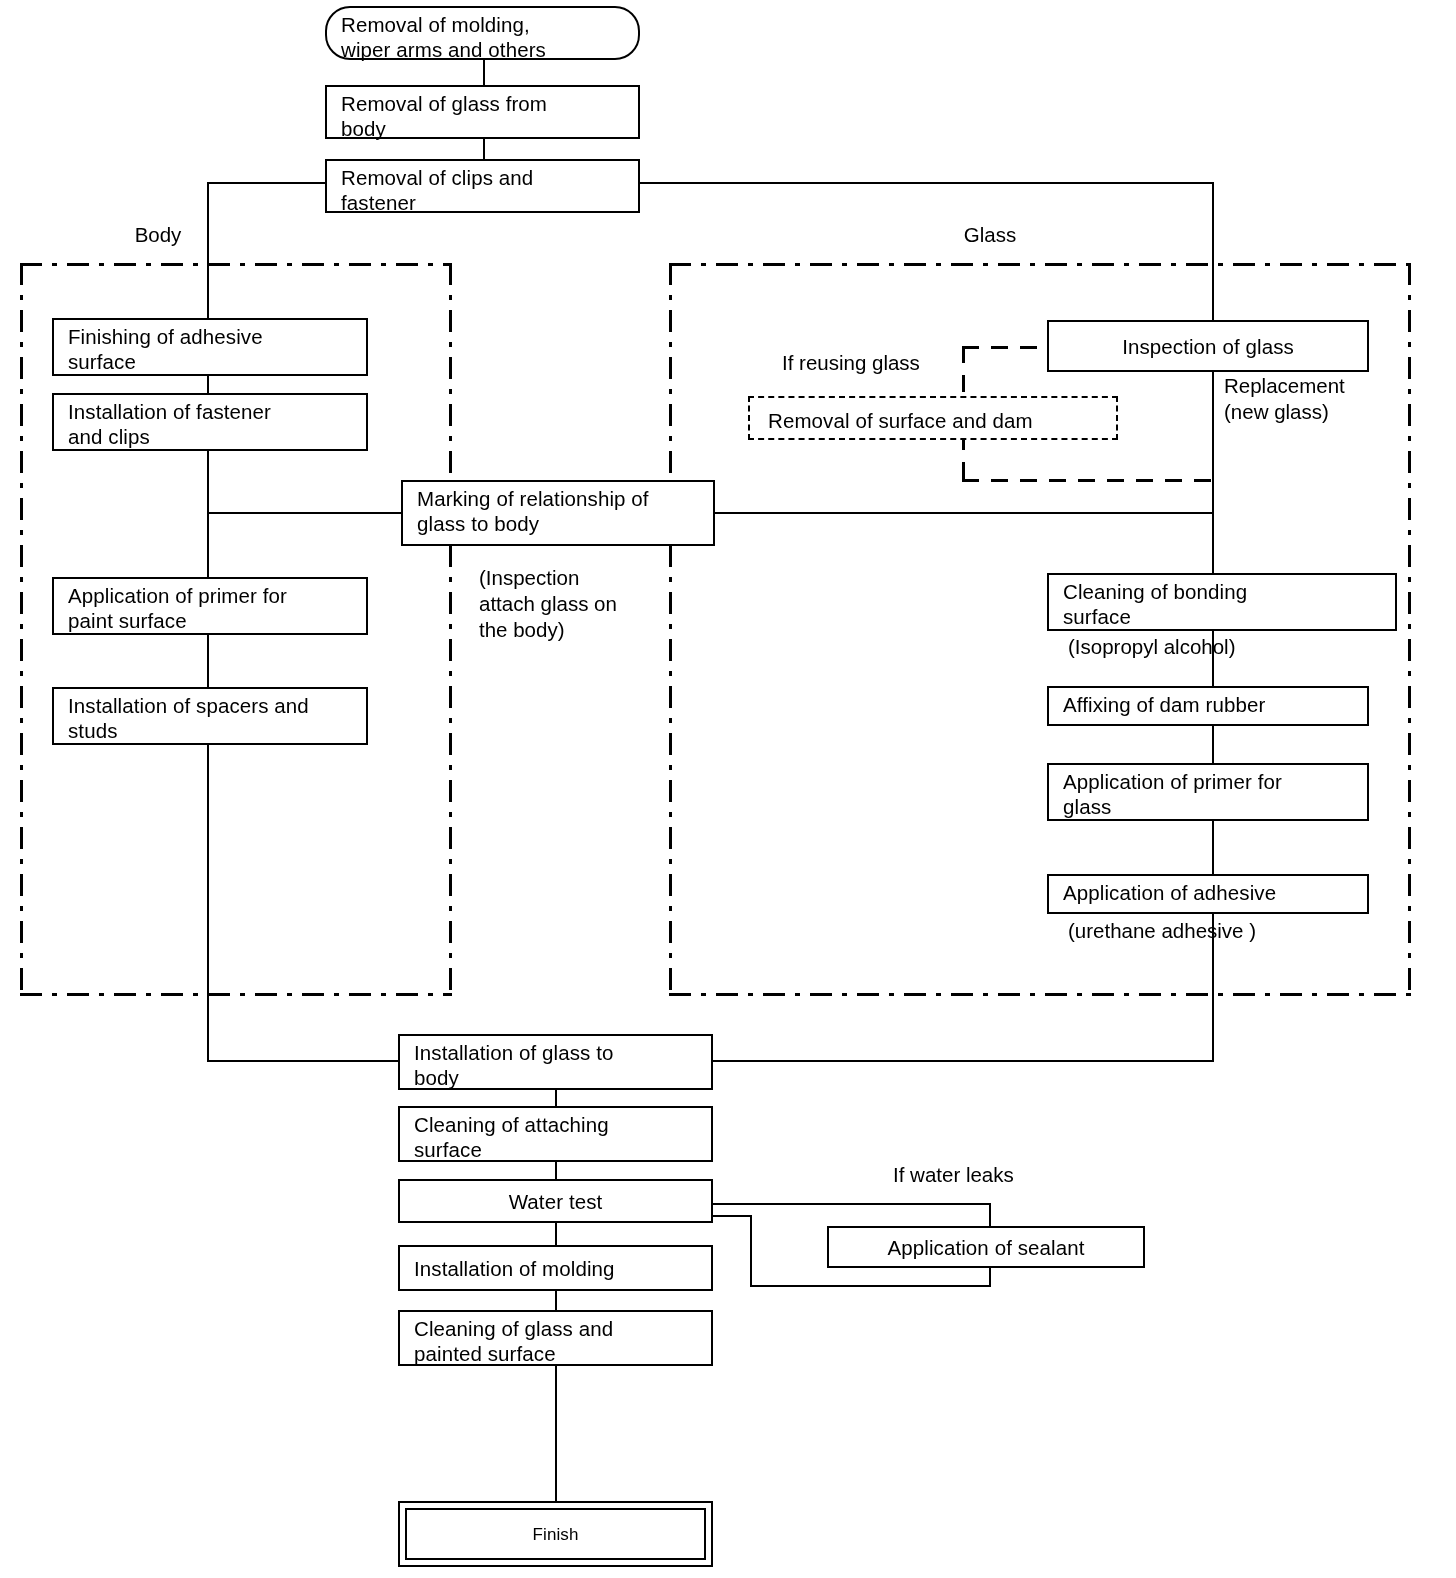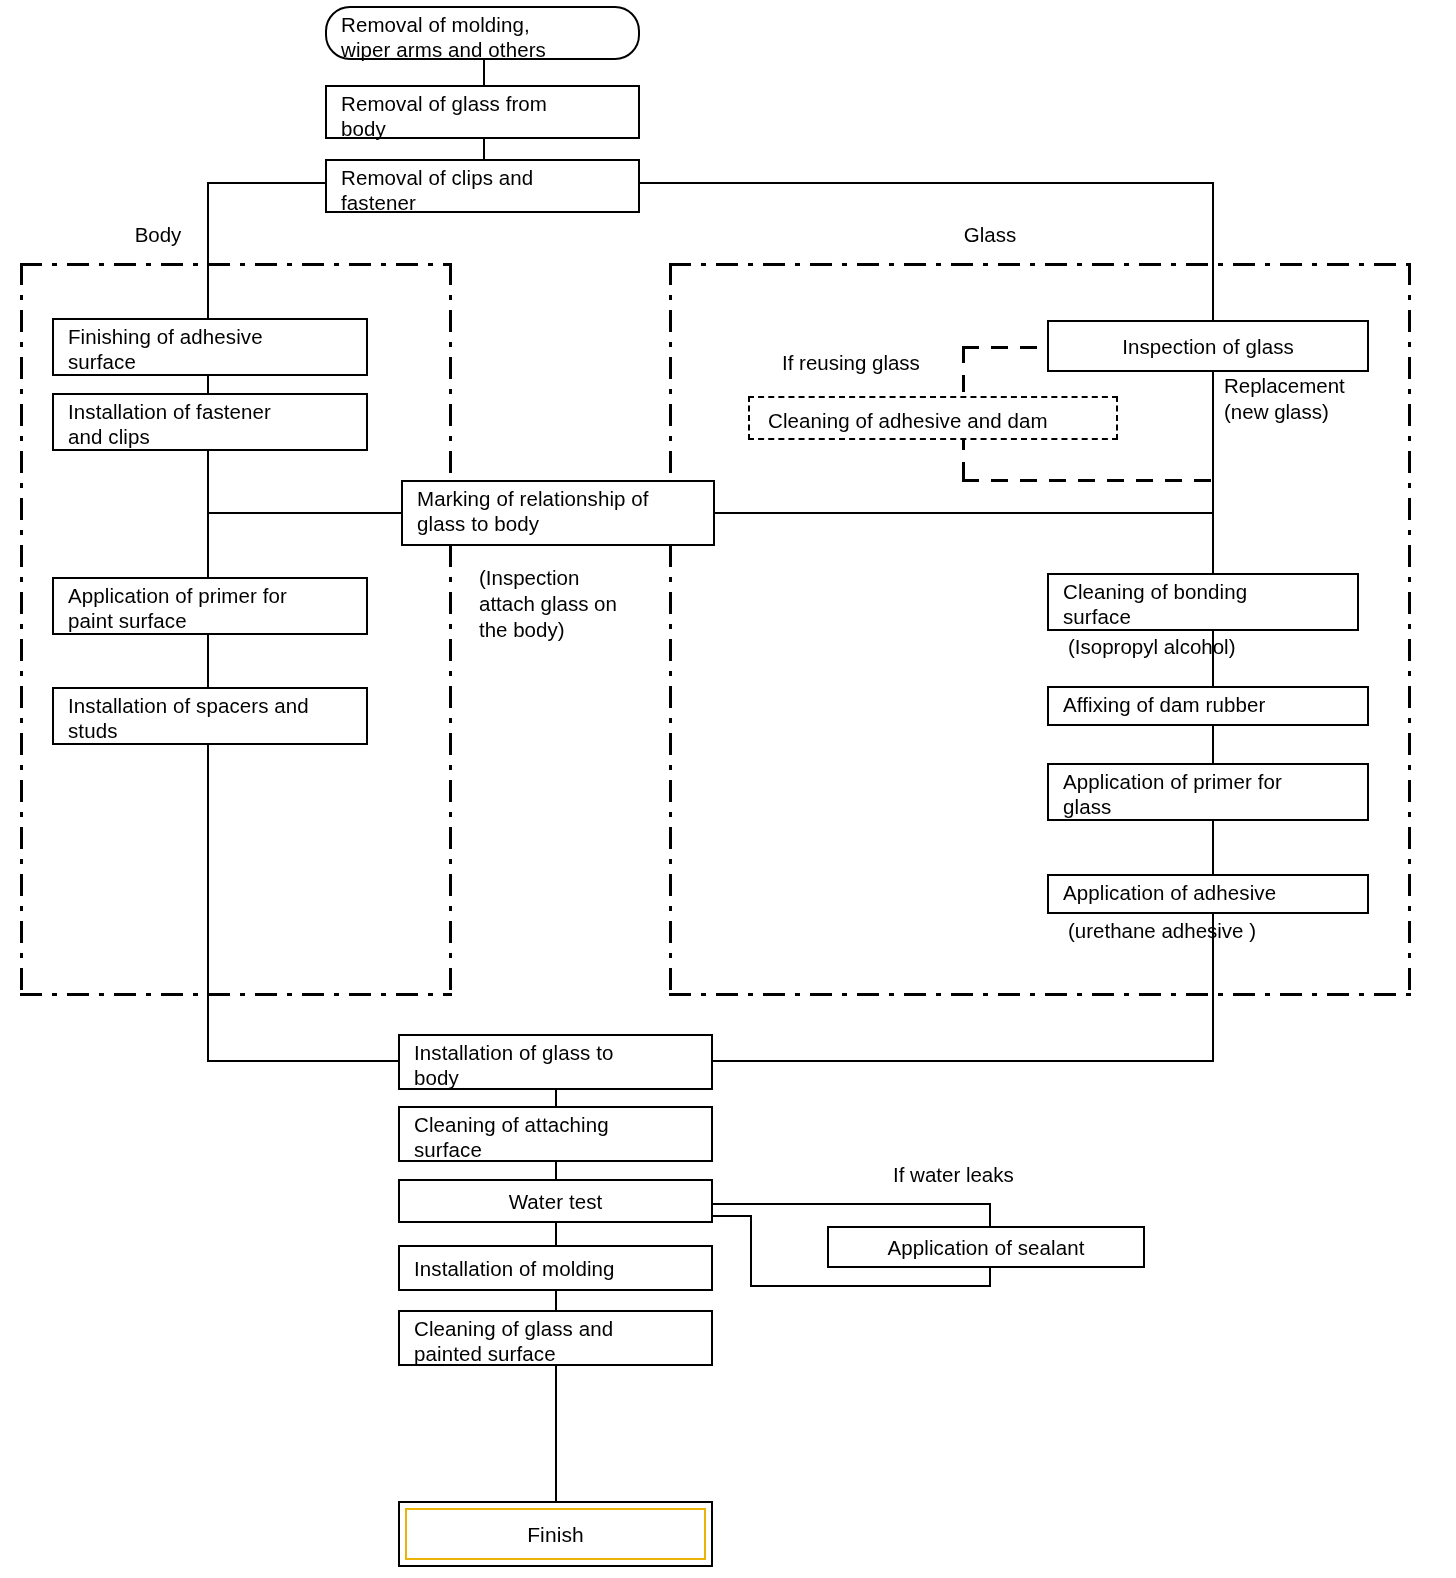--- a/index.html
+++ b/index.html
@@ -38,25 +38,25 @@
     text-align:center;
   }
   
   .box.terminator{
     border:2px solid #000;
     padding:5px;
     display:flex;
   }
   .box.terminator > .inner{
     flex:1;
-    border:2px solid #eab308;
+    border:2px solid #000000;
     display:flex;
     align-items:center;
     justify-content:center;
-    font-size:21px;
+    font-size:17px;
   }
   
   .box.dashedbox{
     border:2.5px dashed #000;
     display:flex;
     align-items:center;
     padding-left:18px;
   }
 
   
@@ -178,27 +178,27 @@
 
   <div class="caption" style="left:782px;top:350px;width:180px;">If reusing glass</div>
 
   <div class="caption" style="left:1224px;top:373px;width:200px;">Replacement
 (new glass)</div>
 
   <div class="dpath h" style="left:962px;top:346px;width:90px;"></div>
   <div class="dpath v" style="left:962px;top:346px;height:136px;"></div>
   <div class="dpath h" style="left:962px;top:479px;width:252px;"></div>
 
-  <div class="box dashedbox" style="left:748px;top:396px;width:370px;height:44px;">Cleaning of adhesive and dam</div>
+  <div class="box dashedbox" style="left:748px;top:396px;width:370px;height:44px;">Removal of surface and dam</div>
 
   <div class="ln v" style="left:1212px;top:658px;height:28px;"></div>
   <div class="ln v" style="left:1212px;top:724px;height:40px;"></div>
   <div class="ln v" style="left:1212px;top:821px;height:54px;"></div>
 
-  <div class="box" style="left:1047px;top:573px;width:312px;height:58px;">Cleaning of bonding
+  <div class="box" style="left:1047px;top:573px;width:350px;height:58px;">Cleaning of bonding
 surface</div>
   <div class="caption" style="left:1068px;top:634px;width:300px;">(Isopropyl alcohol)</div>
 
   <div class="box" style="left:1047px;top:686px;width:322px;height:40px;">Affixing of dam rubber</div>
 
   <div class="box" style="left:1047px;top:763px;width:322px;height:58px;">Application of primer for
 glass</div>
 
   <div class="box" style="left:1047px;top:874px;width:322px;height:40px;">Application of adhesive</div>
   <div class="caption" style="left:1068px;top:918px;width:320px;">(urethane adhesive )</div>

